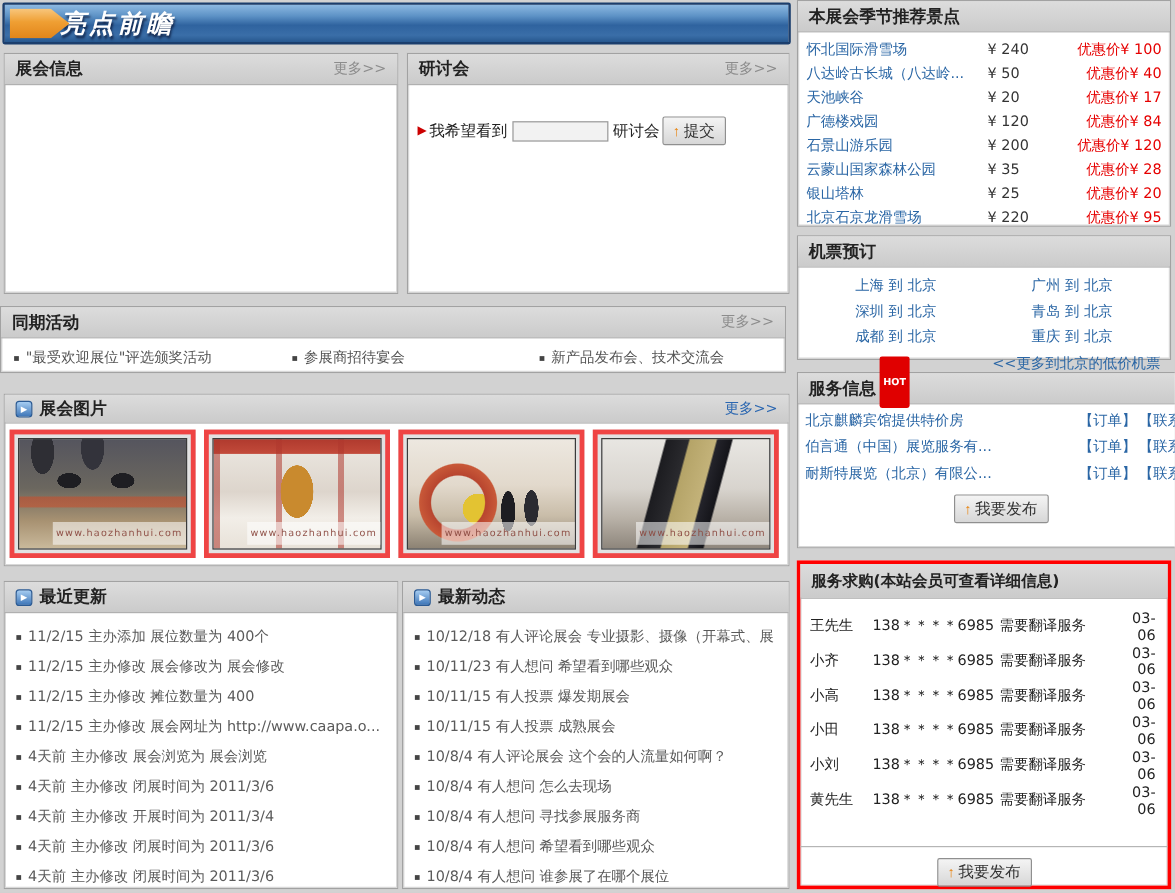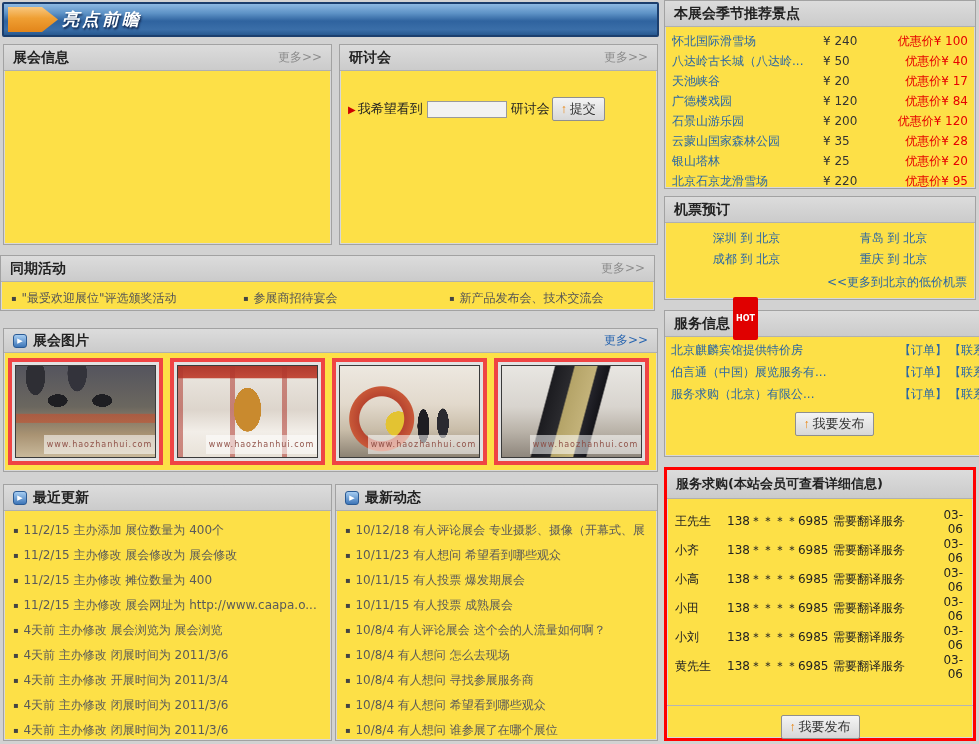--- a/index.html
+++ b/index.html
@@ -6,21 +6,21 @@
   html,body { width:979px; height:744px; }
   body {
     font-family:"DejaVu Sans","Liberation Sans",sans-serif;
     background:#d2d2d2; font-size:12px; color:#333;
     position:relative; overflow:hidden;
   }
   #page { position:absolute; inset:0; }
 
   
   .box {
-    position:absolute; background:#fde047;
+    position:absolute; background:#ffffff;
     border:1px solid #a2a2a2;
     box-shadow: inset 0 0 0 1px #d8d8d8;
   }
   .hdr {
     height:26px; display:flex; align-items:center;
     padding:0 9px; background:linear-gradient(180deg,#dcdcdc,#cbcbcb);
     border-bottom:1px solid #b0b0b0;
   }
   .hdr .ttl { font-weight:bold; font-size:14px; color:#222; }
   .hdr .more { margin-left:auto; font-size:12px; color:#8c8c8c; text-decoration:none; cursor:pointer; }
@@ -37,21 +37,21 @@
     position:absolute; left:2px; top:2px; width:657px; height:35px;
     background:linear-gradient(180deg,#8db9e2 0%,#5d92c6 30%,#2f639f 55%,#3a6ea8 82%,#27588f 100%);
     border:2px solid #1b3e6d; border-radius:2px; display:flex; align-items:center;
   }
   #banner .arrow {
     position:absolute; left:4px; top:3px; width:50px; height:25px;
     background:linear-gradient(180deg,#f8c77e 0%,#ef9f33 45%,#e2851a 100%);
     clip-path:polygon(0 0,68% 0,100% 50%,68% 100%,0 100%);
   }
   #banner .btitle {
-    margin-left:58px; color:#fff; font-size:17px; font-weight:bold;
+    margin-left:46px; color:#fff; font-size:21px; font-weight:bold;
     font-style:italic; letter-spacing:3px;
     text-shadow:1px 2px 2px rgba(5,15,45,.75);
     font-family:Liberation Mono, monospace;
   }
 
   
   .sem-form { display:flex; align-items:center; margin:26px 0 0 8px; }
   .red-tri { color:#c00; font-size:10px; margin-right:2px; }
   .sem-label { color:#222; font-size:13px; }
   .sem-input {
@@ -364,20 +364,24 @@
       </div>
     </div>
   </div>
 
   <div class="box" style="left:664px; top:196px; width:312px; height:104px;">
     <div class="hdr">
       <span class="ttl">机票预订</span>
     </div>
     <div class="fl-body">
       <div class="fl-row">
+        <a class="fl">上海 到 北京</a>
+        <a class="fl">广州 到 北京</a>
+      </div>
+      <div class="fl-row">
         <a class="fl">深圳 到 北京</a>
         <a class="fl">青岛 到 北京</a>
       </div>
       <div class="fl-row">
         <a class="fl">成都 到 北京</a>
         <a class="fl">重庆 到 北京</a>
       </div>
       <a class="fl-more">&lt;&lt;更多到北京的低价机票</a>
     </div>
   </div>
@@ -391,21 +395,21 @@
       <a class="nm">北京麒麟宾馆提供特价房</a>
       <a class="lk">【订单】</a>
       <a class="lk">【联系】</a>
     </div>
     <div class="svc-row">
       <a class="nm">伯言通（中国）展览服务有...</a>
       <a class="lk">【订单】</a>
       <a class="lk">【联系】</a>
     </div>
     <div class="svc-row">
-      <a class="nm">服务求购（北京）有限公...</a>
+      <a class="nm">耐斯特展览（北京）有限公...</a>
       <a class="lk">【订单】</a>
       <a class="lk">【联系】</a>
     </div>
     <div class="btn-center">
       <button class="btn">
         <span class="uparrow">↑</span>
         <span>我要发布</span>
       </button>
     </div>
   </div>

